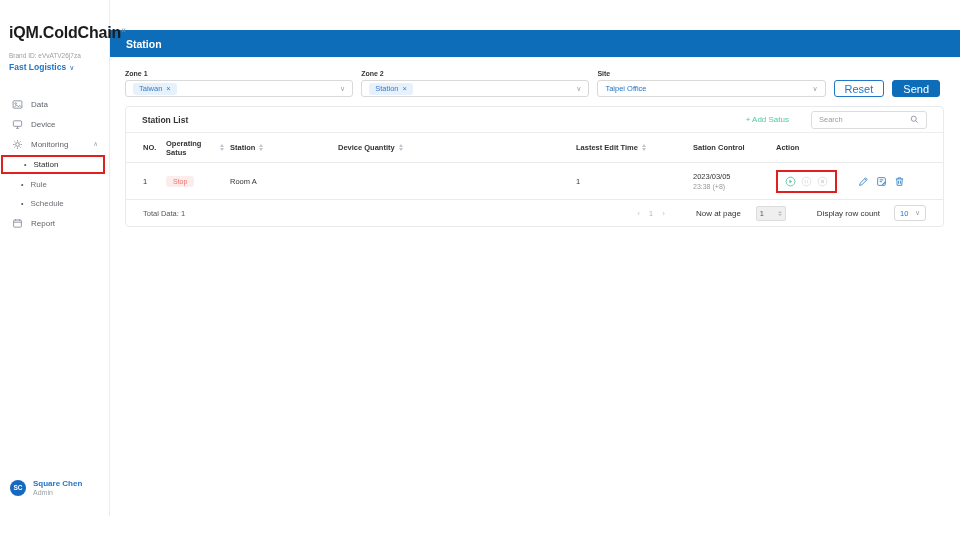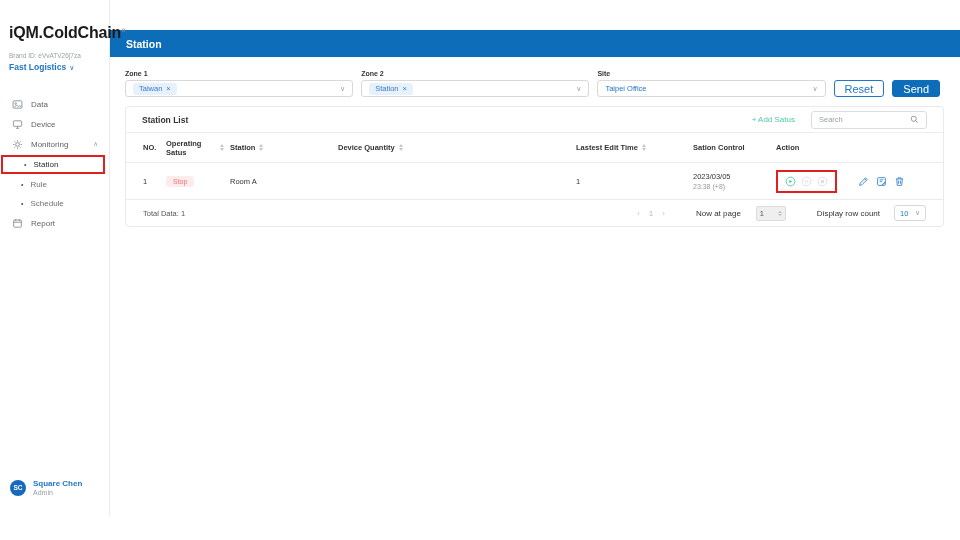--- a/index.html
+++ b/index.html
@@ -42,21 +42,21 @@
   .select { height:17px; border:1px solid #d9d9d9; border-radius:3px; background:#fff; display:flex; align-items:center; padding:0 7px; cursor:pointer; }
   .select .sel-chev { margin-left:auto; color:#9aa0a6; font-size:7px; }
   .tag { background:#e7f1fc; color:#3a7bc8; font-size:7.5px; border-radius:3px; padding:1.5px 6px; display:inline-flex; align-items:center; gap:4px; }
   .tag .x { cursor:pointer; font-size:7.5px; }
   .sel-value { color:#2176c7; font-size:7.5px; }
   .btn { height:17px; border-radius:3px; font-size:11px; display:inline-flex; align-items:center; padding:0 10px; cursor:pointer; }
   .btn-reset { border:1px solid #2176c7; color:#2176c7; background:#fff; }
   .btn-send { border:1px solid #0d6db8; background:#0d6db8; color:#fff; }
 
   .card { margin:9px 16px 0 15px; border:1px solid #e8eaed; border-radius:4px; background:#fff; }
-  .card-header { height:26px; display:flex; align-items:center; padding:0 16px; border-bottom:1px solid #ededed; }
+  .card-header { height:26px; display:flex; align-items:center; padding:0 16px; border-bottom:1px solid #ededed;gap:6px; }
   .card-title { font-size:8.5px; font-weight:bold; color:#333; }
   .add-link { margin-left:auto; color:#52c9a6; font-size:8px; cursor:pointer; margin-right:16px; }
   .search { width:116px; height:18px; border:1px solid #ddd; border-radius:3px; display:flex; align-items:center; padding:0 7px; }
   .search input { border:none; outline:none; flex:1; font-size:7.5px; font-family:"Liberation Sans", sans-serif; color:#333; width:80px; }
   .search input::placeholder { color:#9aa0a6; }
   .search svg { width:9px; height:9px; color:#8a919c; }
 
   .thead, .trow { display:grid; grid-template-columns:23px 64px 108px 238px 117px 83px 82px 1fr; padding:0 17px; align-items:center; }
   .thead { min-height:30px; border-bottom:1px solid #ebebeb; }
   .th { font-size:7.5px; font-weight:bold; color:#333; display:flex; align-items:center; gap:4px; padding-right:6px; }

